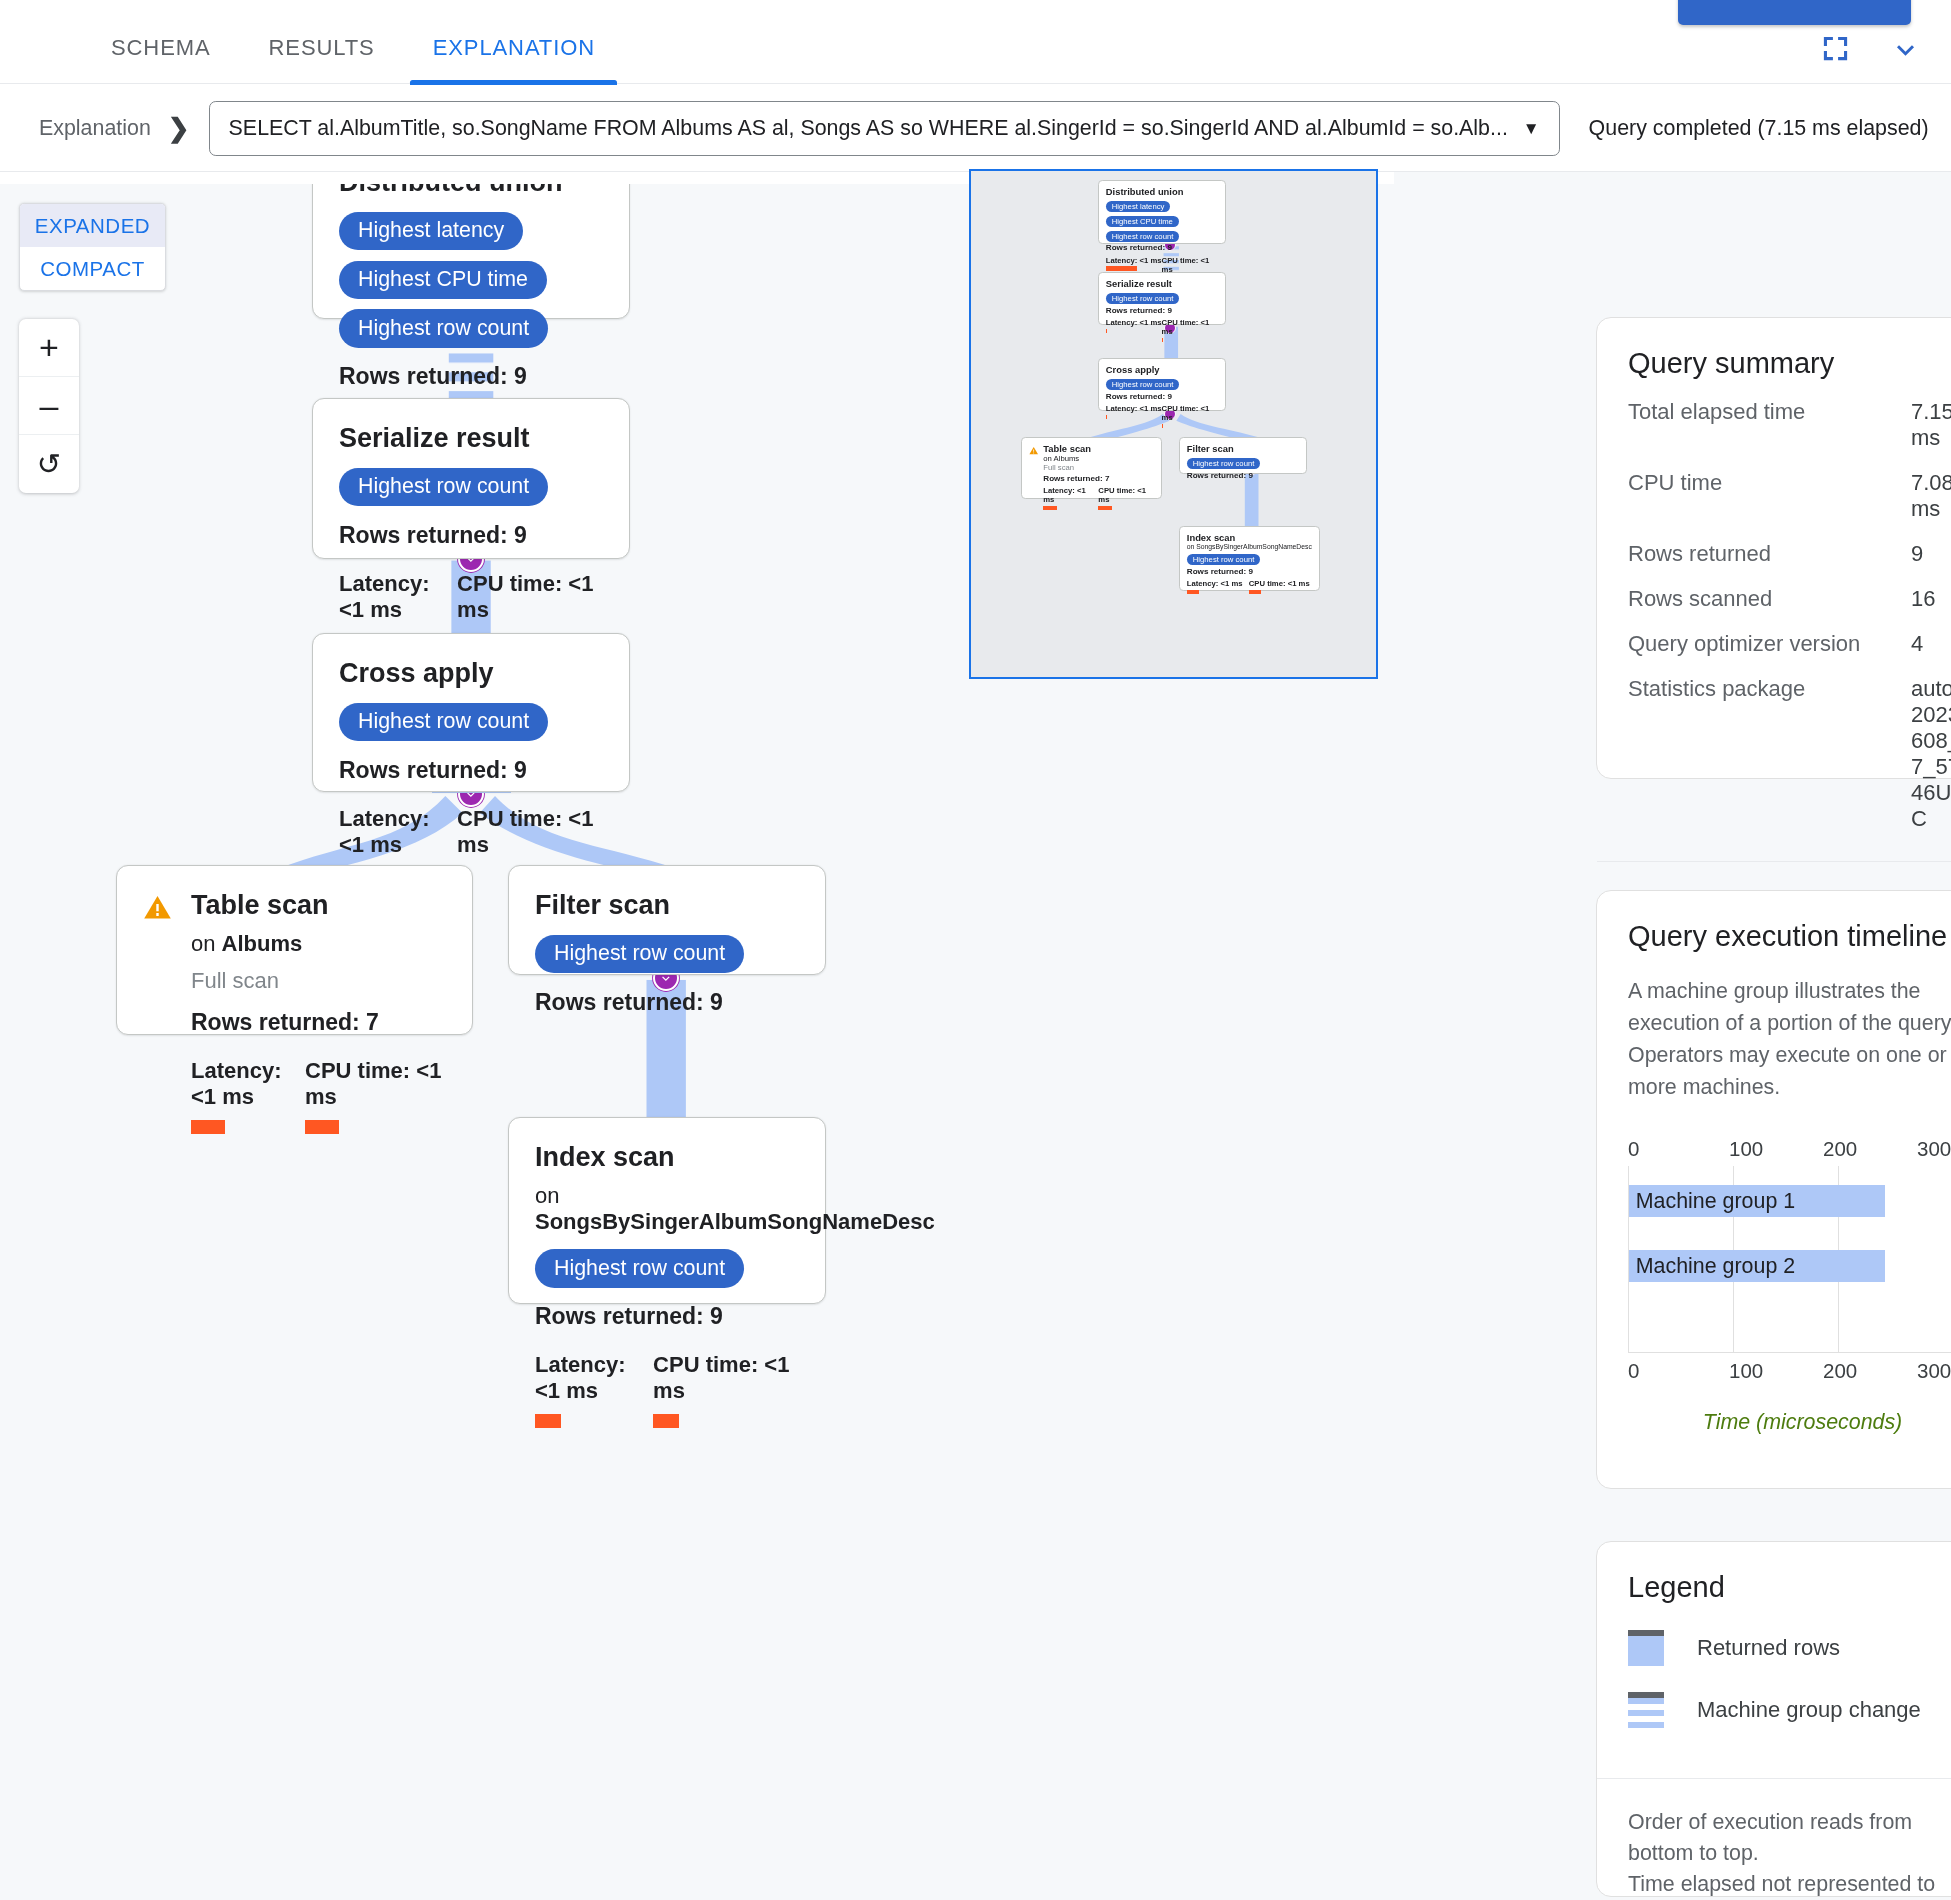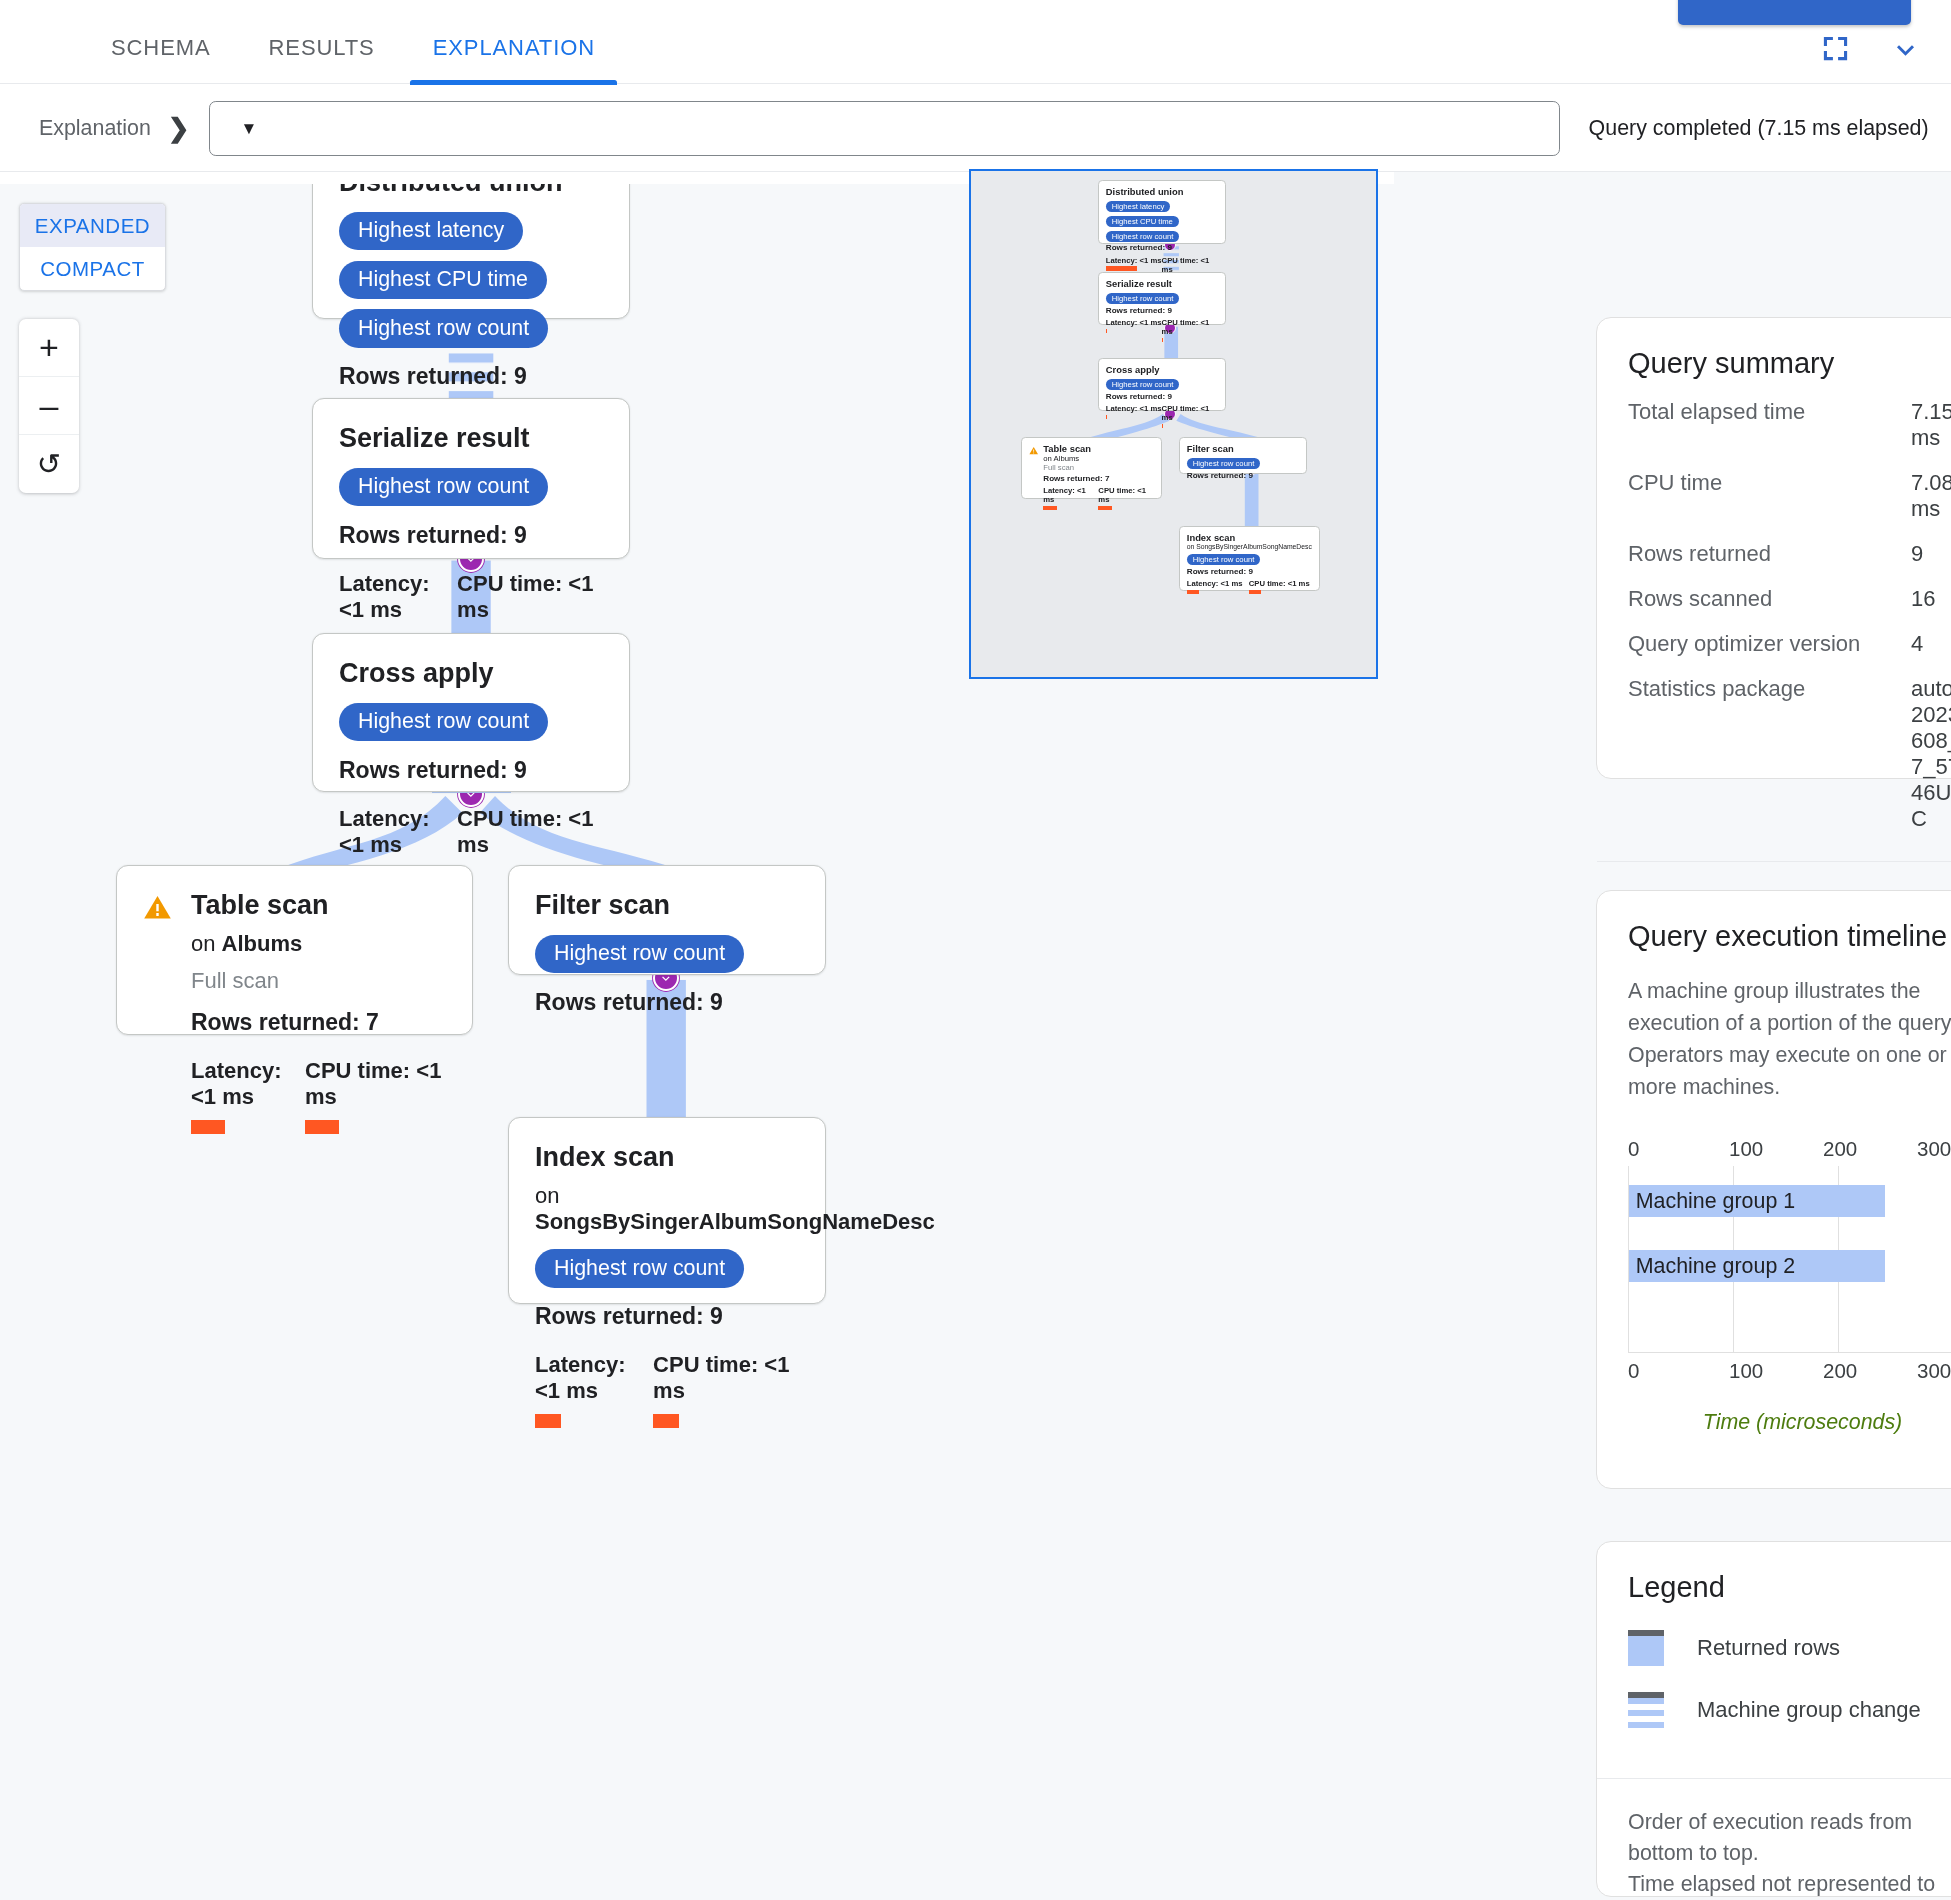--- a/index.html
+++ b/index.html
@@ -194,20 +194,21 @@
         <path d="M7 9.5l5 5 5-5 1.6 1.6L12 17.7 5.4 11.1z"></path>
       </svg>
     </div>
   </div>
 </div>
 
 <div class="querybar">
   <span class="bc-label">Explanation</span>
   <span class="bc-arrow">❯</span>
   <div class="query-select">
+    <span class="query-text">SELECT al.AlbumTitle, so.SongName FROM Albums AS al, Songs AS so WHERE al.SingerId = so.SingerId AND al.AlbumId = so.Alb...</span>
     <span class="query-caret">▼</span>
   </div>
   <span class="query-status">Query completed (7.15 ms elapsed)</span>
 </div>
 
 <div class="canvas">
 
   <svg class="edges" viewBox="0 0 1628 2019" width="1394" height="1728">
     <defs>
       <pattern id="mgstripe" width="10" height="22" patternUnits="userSpaceOnUse">

